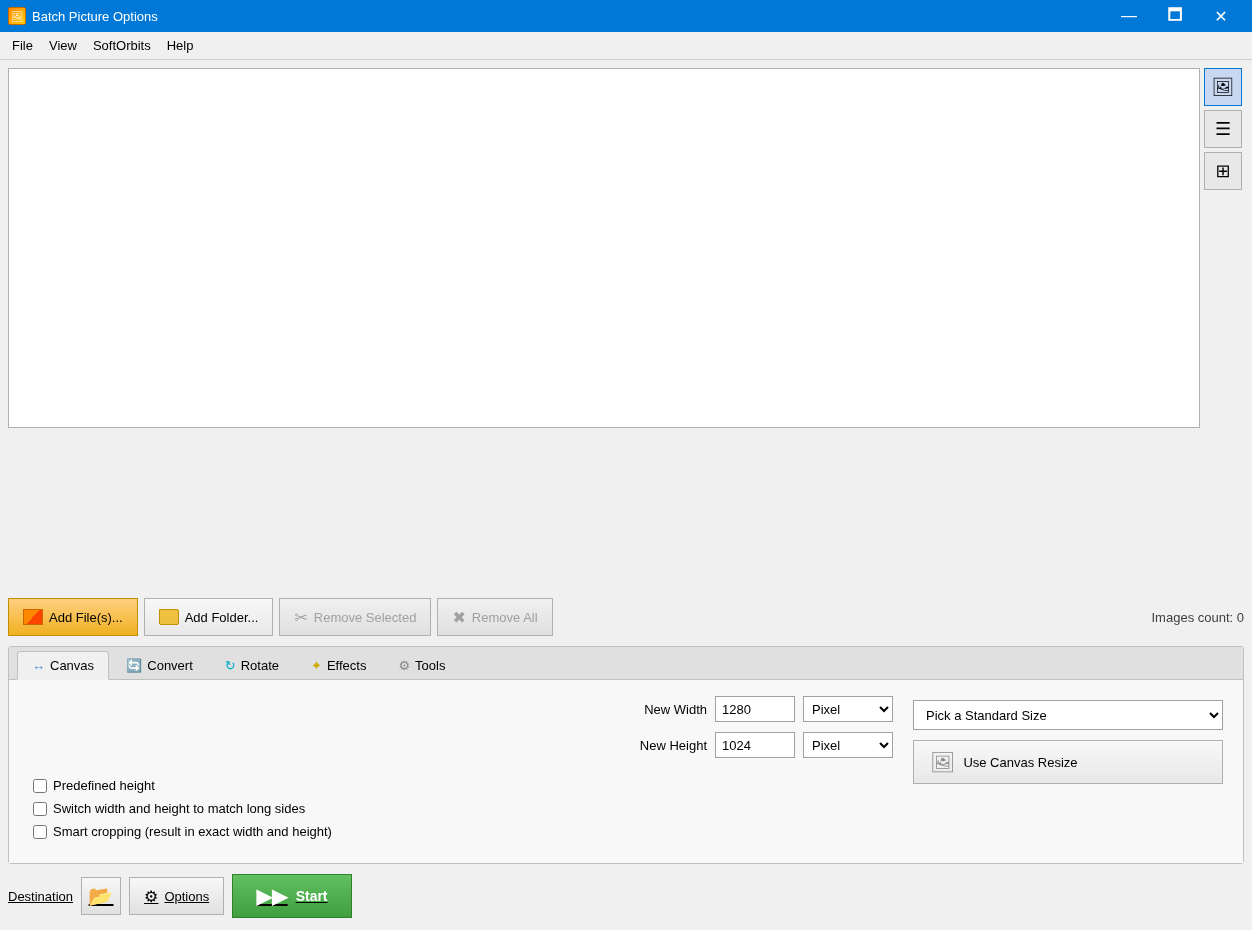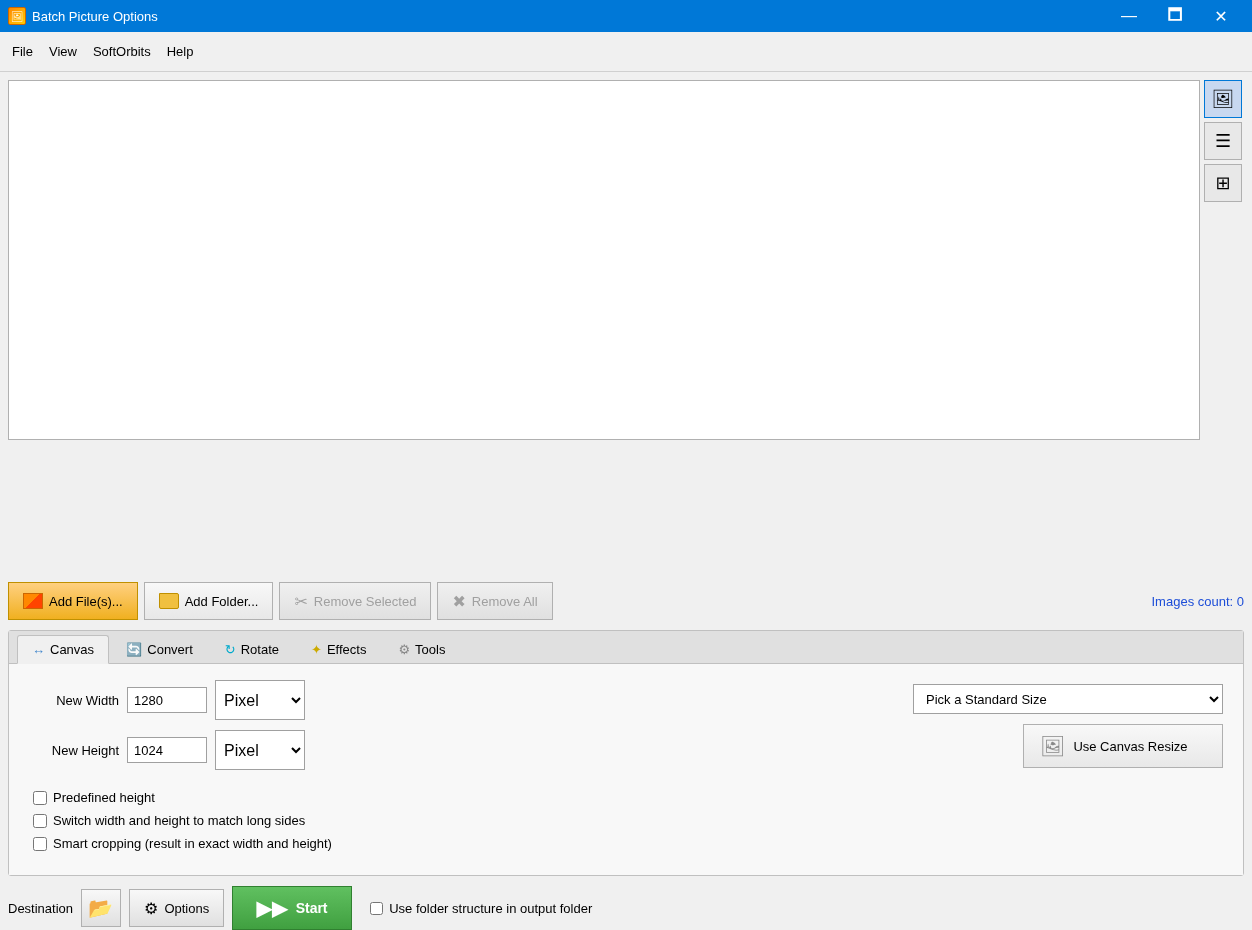--- a/index.html
+++ b/index.html
@@ -19,21 +19,21 @@
     .title-bar-controls { display: flex; gap: 0; }
     .title-bar-btn {
       width: 46px; height: 32px;
       background: transparent; border: none; color: white;
       font-size: 16px; cursor: pointer; display: flex; align-items: center; justify-content: center;
     }
 
     
     .menu-bar {
       background: #f0f0f0;
-      height: 40px;
+      height: 28px;
       display: flex;
       align-items: center;
       padding: 0 4px;
       border-bottom: 1px solid #d0d0d0;
     }
     .menu-item {
       padding: 4px 8px;
       cursor: pointer;
       font-size: 13px;
     }
@@ -96,21 +96,21 @@
     }
     .toolbar-btn.primary {
       background: linear-gradient(to bottom, #ffd080, #f0b020);
       border-color: #c09000;
     }
     .toolbar-btn.disabled {
       color: #a0a0a0;
       background: linear-gradient(to bottom, #f0f0f0, #e0e0e0);
       cursor: default;
     }
-    .images-count { margin-left: auto; font-size: 13px; color: #1d4ed8; }
+    .images-count { margin-left: auto; font-size: 13px; color: #404040; }
 
     
     .tabs-panel {
       background: #f0f0f0;
       border: 1px solid #c0c0c0;
       border-radius: 3px;
       padding: 0;
     }
     .tabs-header {
       display: flex;
@@ -140,39 +140,40 @@
     .tab-content {
       padding: 16px 20px;
     }
 
     
     .form-row {
       display: flex;
       align-items: center;
       margin-bottom: 10px;
       gap: 8px;
+      justify-content: flex-end;
     }
     .form-label {
       width: 90px;
       text-align: right;
       font-size: 13px;
     }
     .form-input {
       width: 80px;
       height: 26px;
       border: 1px solid #a0a0a0;
       padding: 2px 6px;
       font-size: 13px;
       background: white;
     }
     .form-select {
-      height: 40px;
+      height: 26px;
       border: 1px solid #a0a0a0;
       padding: 4px 4px;
-      font-size: 16px;
+      font-size: 13px;
       background: white;
       min-width: 90px;
     }
     .standard-size-select {
       height: 30px;
       border: 1px solid #a0a0a0;
       padding: 2px 8px;
       font-size: 13px;
       background: white;
       min-width: 310px;
@@ -199,23 +200,24 @@
       border: 1px solid #b0b0b0;
       cursor: pointer;
       font-size: 13px;
       height: 44px;
       min-width: 200px;
     }
 
     
     .bottom-bar {
       display: flex;
-      flex-direction: row;
-      gap: 18px;
+      flex-direction: column;
+      gap: 0;
       padding: 4px 0;
+      text-decoration: underline;
     }
     .destination-row {
       display: flex;
       align-items: center;
       gap: 8px;
     }
     .dest-label { font-size: 13px; }
     .dest-input {
       flex: 1;
       height: 30px;
@@ -260,21 +262,20 @@
 
     
     .resize-content {
       display: flex;
       gap: 20px;
     }
     .resize-left { flex: 1; }
     .resize-right {
       display: flex;
       flex-direction: column;
-      align-items: flex-end;
       gap: 10px;
       padding-top: 4px;
     }
 
     
     .icon-image { 
       width: 20px; height: 16px; 
       background: linear-gradient(135deg, #ff8800 50%, #ff4400 50%);
       border: 1px solid #cc6600;
       display: inline-block;
@@ -456,19 +457,15 @@
       </button>
       <button class="options-btn">
         <span style="font-size:16px;">⚙</span>
         <span>Options</span>
       </button>
       <button class="start-btn">
         <span style="font-size:20px;">▶▶</span>
         <span>Start</span>
       </button>
     </div>
-    <div class="folder-struct-row">
-      <input type="checkbox" id="folderStruct" style="">
-      <label for="folderStruct">Use folder structure in output folder</label>
-    </div>
   </div>
 
 </div>
 
 </body></html>

